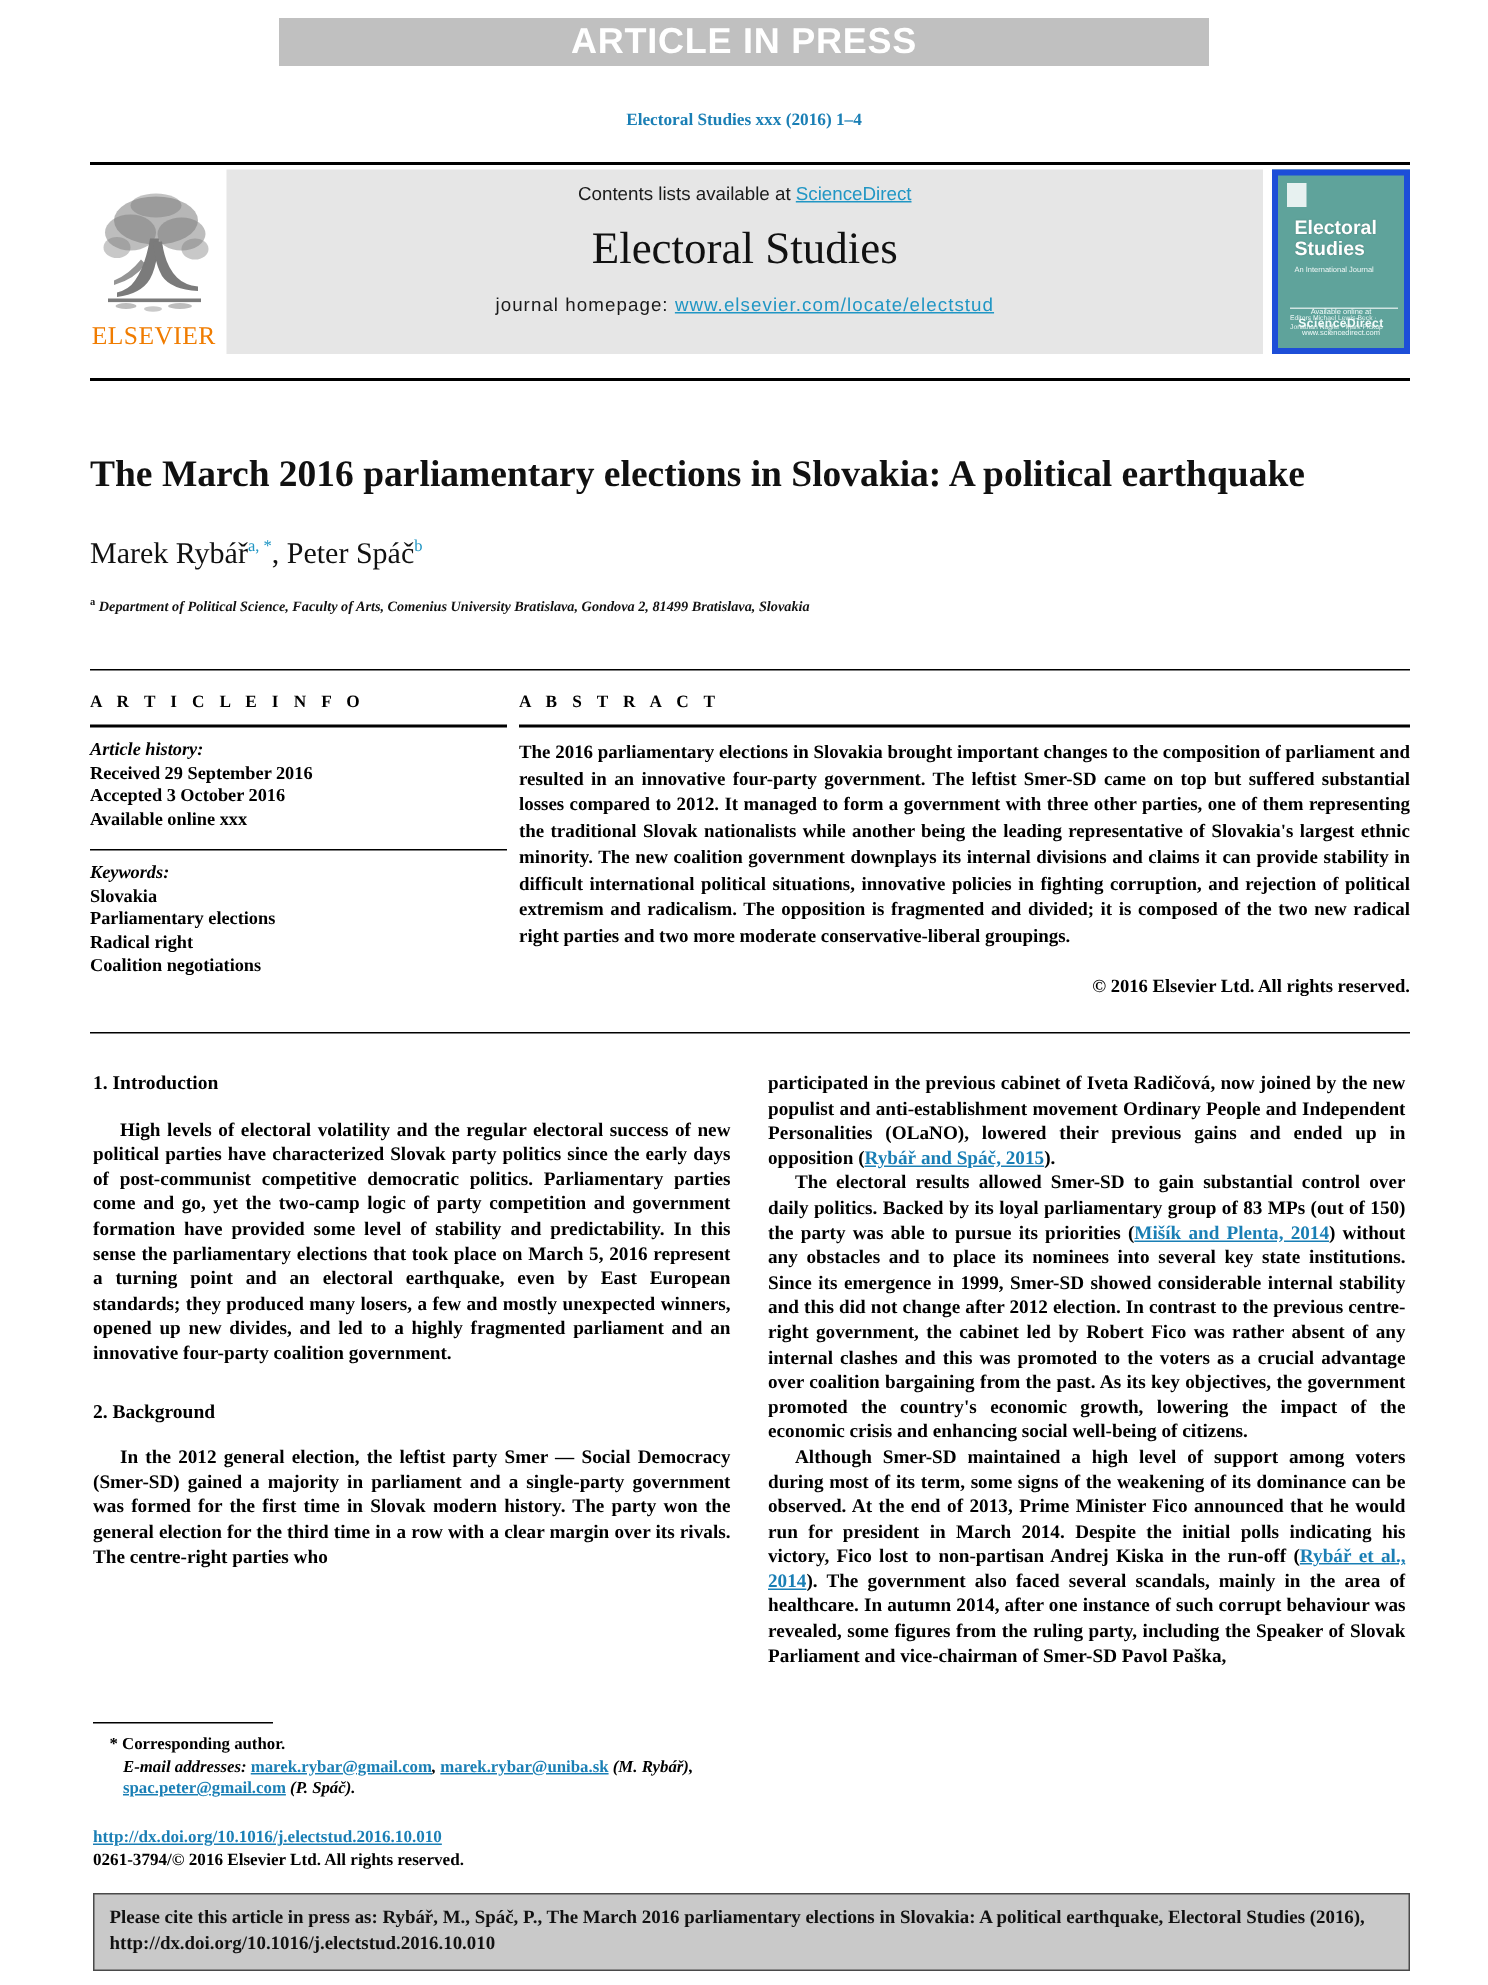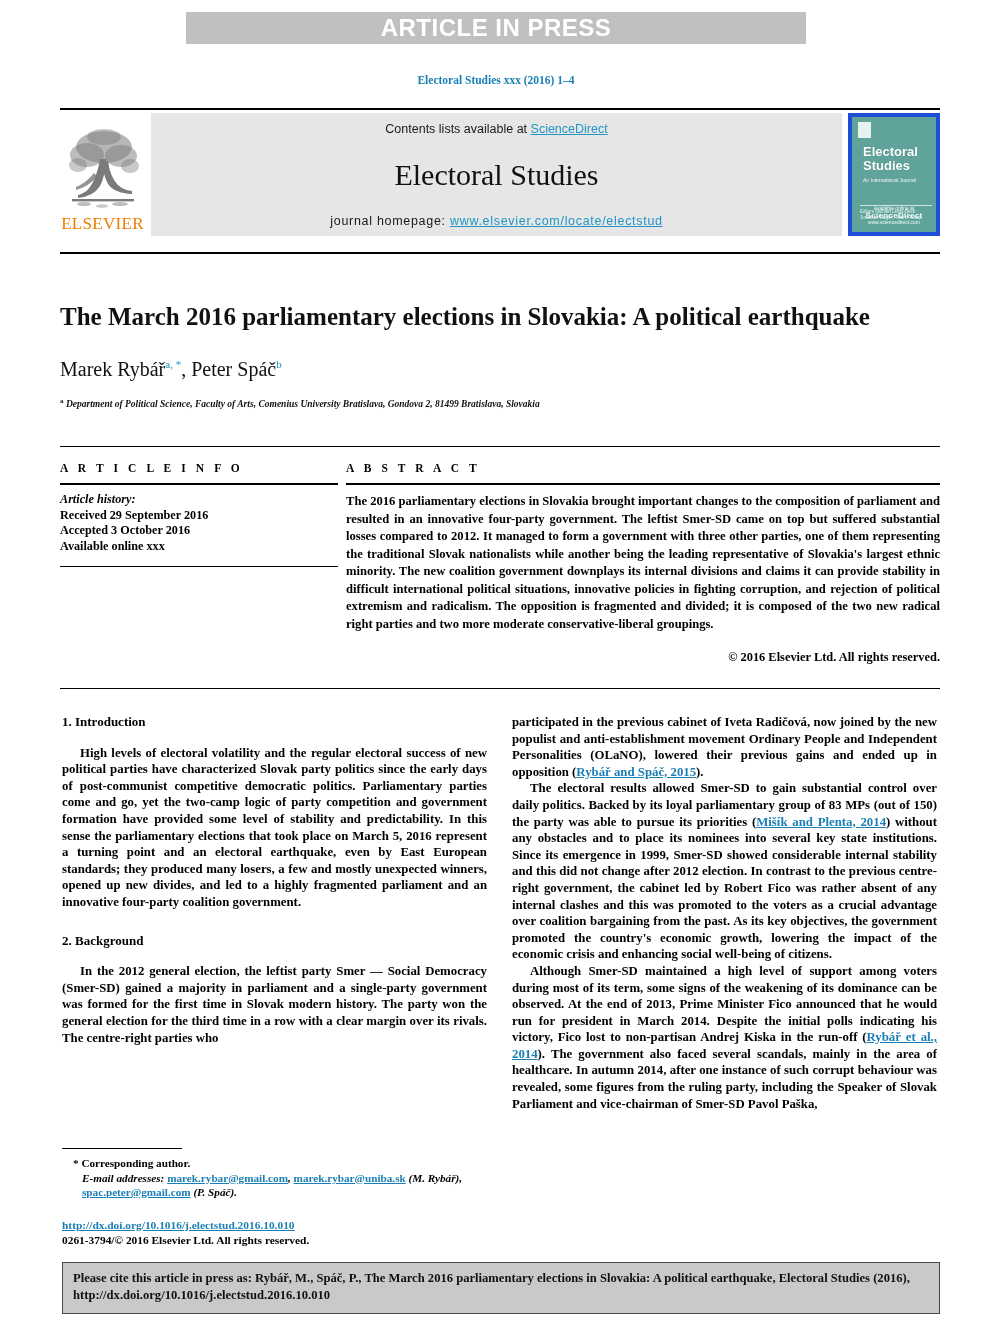--- a/index.html
+++ b/index.html
@@ -67,21 +67,21 @@
     color: #f07c00;
     margin-top: 1px;
   }
   .mast-center {
     flex: 1;
     background: #e6e6e6;
     margin-left: 6px;
     margin-right: 6px;
     display: flex; flex-direction: column;
     align-items: center; justify-content: space-between;
-    padding: 9px 0 8px 0;
+    padding: 9px 0 26px 0;
   }
   .contents-line {
     font-family: "Liberation Sans", sans-serif;
     font-size: 12.5px;
     color: #1a1a1a;
   }
   .contents-line .sd-link { color: #2196c4; }
   .journal-name {
     font-family: "Liberation Serif", serif;
     font-size: 30px;
@@ -343,20 +343,27 @@
 <div class="infocol">
   <div class="sec-head">A R T I C L E   I N F O</div>
   <div class="thin-rule"></div>
   <div class="info-block">
     <div class="it">Article history:</div>
     <div>Received 29 September 2016</div>
     <div>Accepted 3 October 2016</div>
     <div>Available online xxx</div>
   </div>
   <div class="info-rule-mid"></div>
+  <div class="info-block">
+    <div class="it">Keywords:</div>
+    <div>Slovakia</div>
+    <div>Parliamentary elections</div>
+    <div>Radical right</div>
+    <div>Coalition negotiations</div>
+  </div>
 </div>
 
 <div class="abscol">
   <div class="sec-head">A B S T R A C T</div>
   <div class="thin-rule"></div>
   <p class="abstract-body">The 2016 parliamentary elections in Slovakia brought important changes to the composition of parliament and resulted in an innovative four-party government. The leftist Smer-SD came on top but suffered substantial losses compared to 2012. It managed to form a government with three other parties, one of them representing the traditional Slovak nationalists while another being the leading representative of Slovakia's largest ethnic minority. The new coalition government downplays its internal divisions and claims it can provide stability in difficult international political situations, innovative policies in fighting corruption, and rejection of political extremism and radicalism. The opposition is fragmented and divided; it is composed of the two new radical right parties and two more moderate conservative-liberal groupings.</p>
   <div class="copyline">© 2016 Elsevier Ltd. All rights reserved.</div>
 </div>
 
 <div class="body-rule-top"></div>

